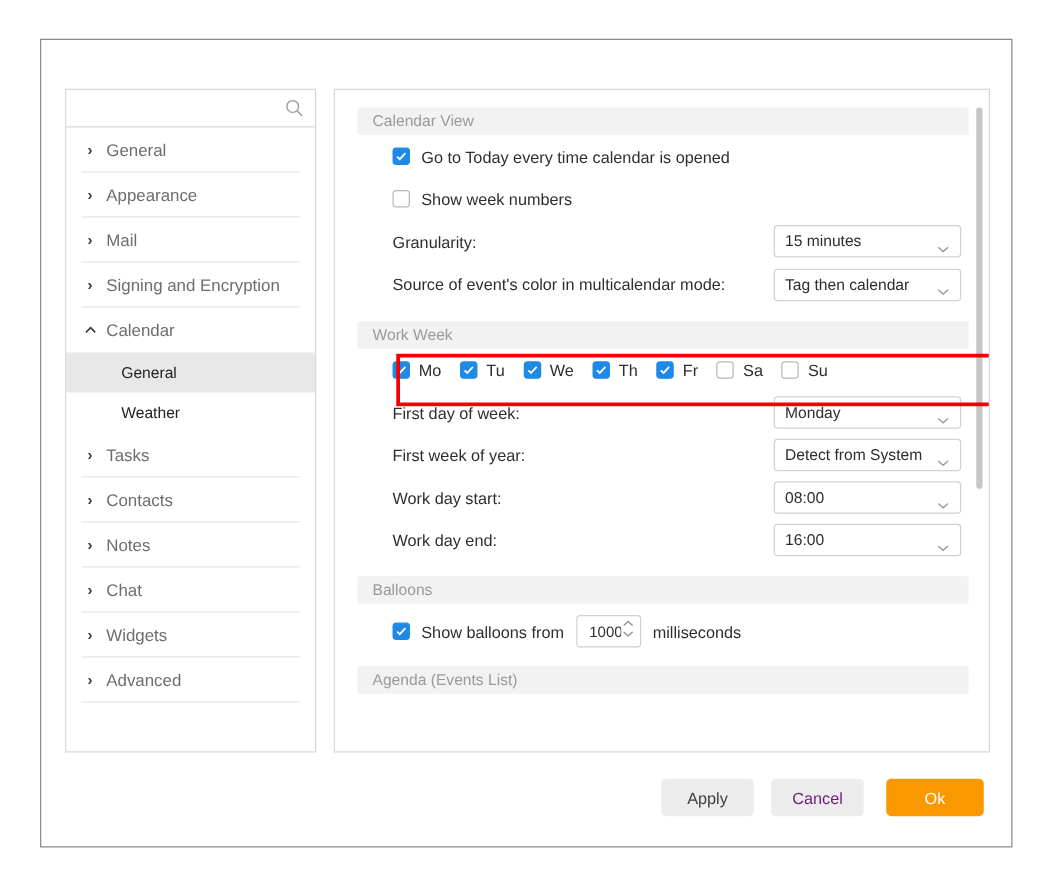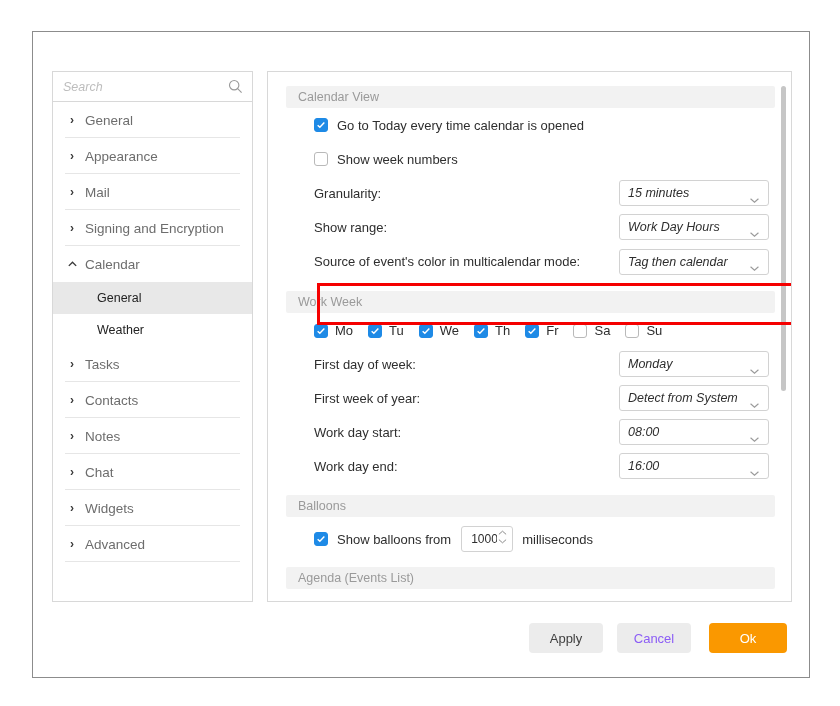--- a/index.html
+++ b/index.html
@@ -173,39 +173,38 @@
   .dropdown {
     position: absolute;
     right: 6px;
     width: 150px; height: 26px;
     border: 1px solid #d2d2d2;
     border-radius: 3px;
     background: #fff;
     display: flex; align-items: center;
     padding: 0 8px;
     cursor: pointer;
-    font-style: italic;
   }
   .dropdown-value {
     font-size: 12.5px;
     color: #2e2e2e;
     flex: 1;
     white-space: nowrap;
     overflow: hidden;
   }
   .caret { width: 11px; height: 7px; flex: none; }
 
   
   .days-row {
     margin: 0 16px 0 18px;
     height: 34px;
     display: flex; align-items: center;
     padding-left: 28px;
   }
-  .day-item { display: flex; align-items: flex-end; margin-right: 15px; }
+  .day-item { display: flex; align-items: flex-start; margin-right: 15px; }
   .day-item .cbx-label { margin-left: 7px; }
 
   
   .spinner {
     width: 52px; height: 26px;
     border: 1px solid #d2d2d2;
     border-radius: 3px;
     background: #fff;
     display: flex; align-items: center;
     margin: 0 9px 0 10px;
@@ -258,32 +257,31 @@
     position: absolute;
     top: 18px;
     height: 30px;
     border-radius: 4px;
     border: none;
     font-family: "Liberation Sans", sans-serif;
     font-size: 13px;
     cursor: pointer;
   }
   .btn-apply { right: 206px; width: 74px; background: #ececec; color: #404040; }
-  .btn-cancel { right: 118px; width: 74px; background: #ececec; color: #8b5cf6; }
+  .btn-cancel { right: 118px; width: 74px; background: #ececec; color: #701a75; }
   .btn-ok { right: 22px; width: 78px; background: #fa9800; color: #ffffff; }
 </style>
 </head>
 <body>
 
 <div class="dialog">
 
 
   <div class="sidebar">
     <div class="search-box">
-      <input class="search-input" type="text" placeholder="Search" style="">
       <span class="search-icon">
         <svg viewBox="0 0 16 16" width="15" height="15">
           <circle cx="6.6" cy="6.6" r="5" fill="none" stroke="#9a9a9a" stroke-width="1.2"></circle>
           <line x1="10.3" y1="10.3" x2="14.5" y2="14.5" stroke="#9a9a9a" stroke-width="1.2"></line>
         </svg>
       </span>
     </div>
 
     <ul class="nav-list">
 
@@ -387,31 +385,20 @@
         <div class="dropdown">
           <span class="dropdown-value">15 minutes</span>
           <span class="caret">
             <svg viewBox="0 0 12 8" width="11" height="7">
                 <polyline points="1.5,2 6,6 10.5,2" fill="none" stroke="#9a9a9a" stroke-width="1.3"></polyline>
               </svg>
           </span>
         </div>
       </div>
 
-      <div class="row">
-        <span class="row-label">Show range:</span>
-        <div class="dropdown">
-          <span class="dropdown-value">Work Day Hours</span>
-          <span class="caret">
-            <svg viewBox="0 0 12 8" width="11" height="7">
-                <polyline points="1.5,2 6,6 10.5,2" fill="none" stroke="#9a9a9a" stroke-width="1.3"></polyline>
-              </svg>
-          </span>
-        </div>
-      </div>
 
       <div class="row tall">
         <span class="row-label">Source of event's color in multicalendar mode:</span>
         <div class="dropdown">
           <span class="dropdown-value">Tag then calendar</span>
           <span class="caret">
             <svg viewBox="0 0 12 8" width="11" height="7">
                 <polyline points="1.5,2 6,6 10.5,2" fill="none" stroke="#9a9a9a" stroke-width="1.3"></polyline>
               </svg>
           </span>

